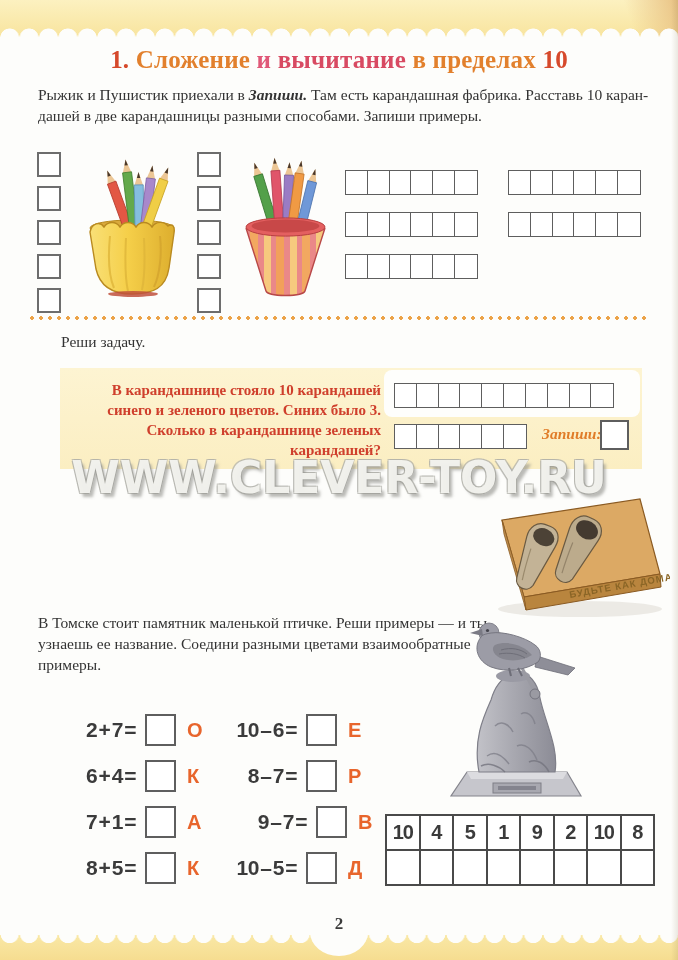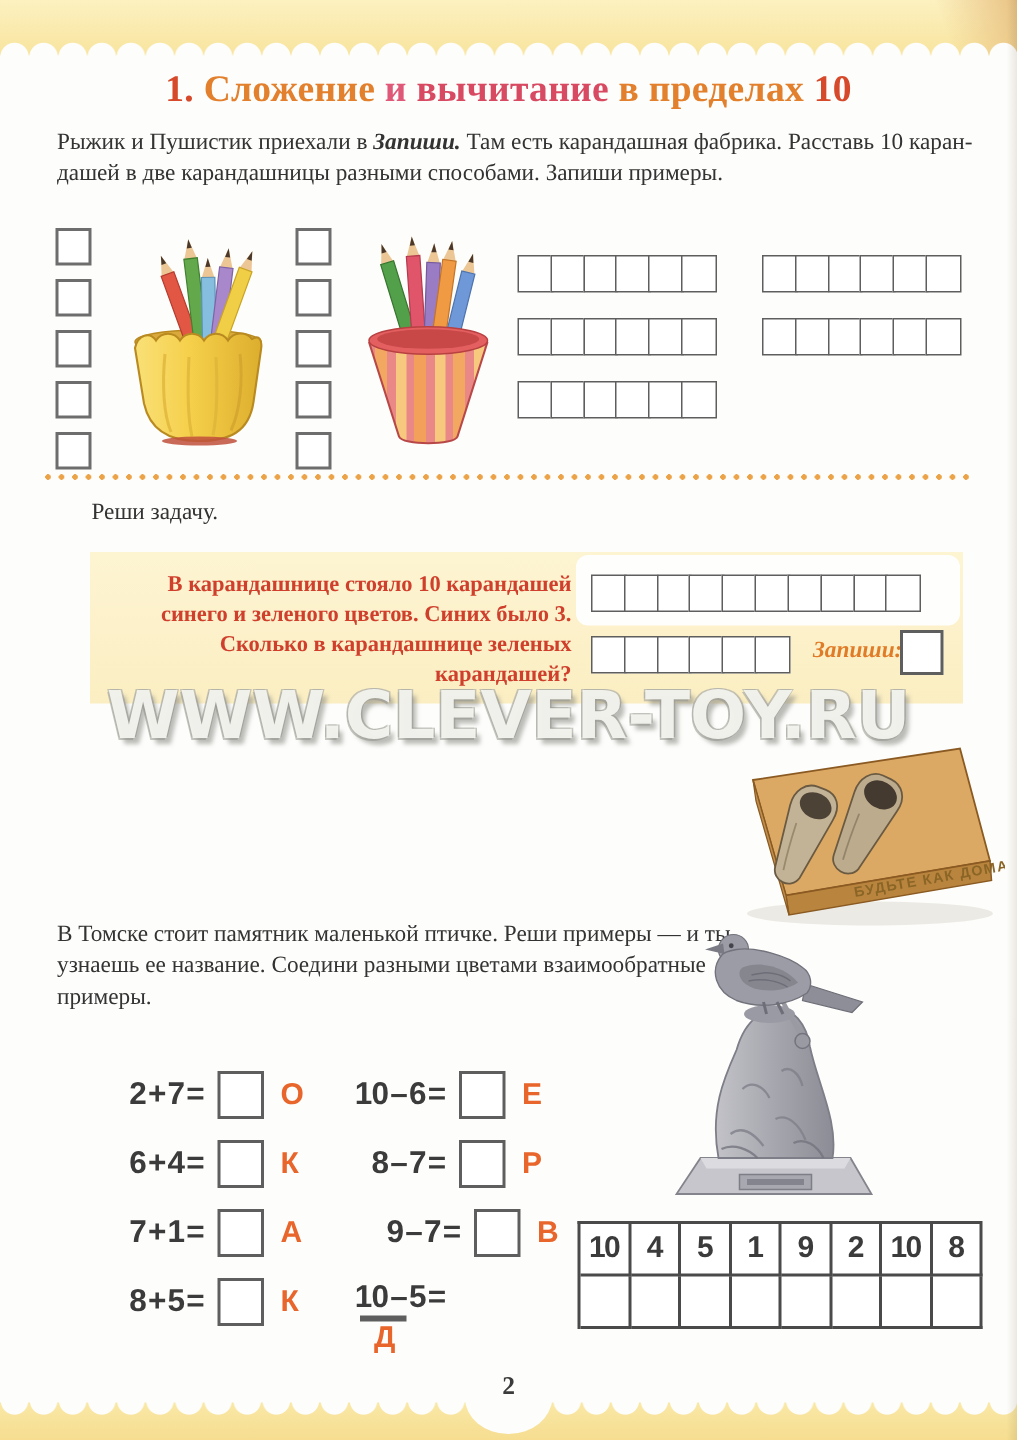--- a/index.html
+++ b/index.html
@@ -410,21 +410,21 @@
   <div class="eq-row eq-right" style="left:205px;top:761px;">
     <span class="eq-expr">8 – 7 =</span>
     <div class="eq-cell"></div>
     <span class="eq-letter" style="color: rgb(232, 101, 44);">Р</span>
   </div>
   <div class="eq-row eq-right" style="left:215px;top:807px;">
     <span class="eq-expr">9 – 7 =</span>
     <div class="eq-cell"></div>
     <span class="eq-letter" style="color: rgb(232, 101, 44);">В</span>
   </div>
-  <div class="eq-row eq-right" style="left:205px;top:853px;flex-direction:column;">
+  <div class="eq-row eq-right" style="left:205px;top:853px;">
     <span class="eq-expr">10 – 5 =</span>
     <div class="eq-cell"></div>
     <span class="eq-letter" style="color: rgb(232, 101, 44);">Д</span>
   </div>
 
   <div class="ans-table">
     <div>10</div>
     <div>4</div>
     <div>5</div>
     <div>1</div>

